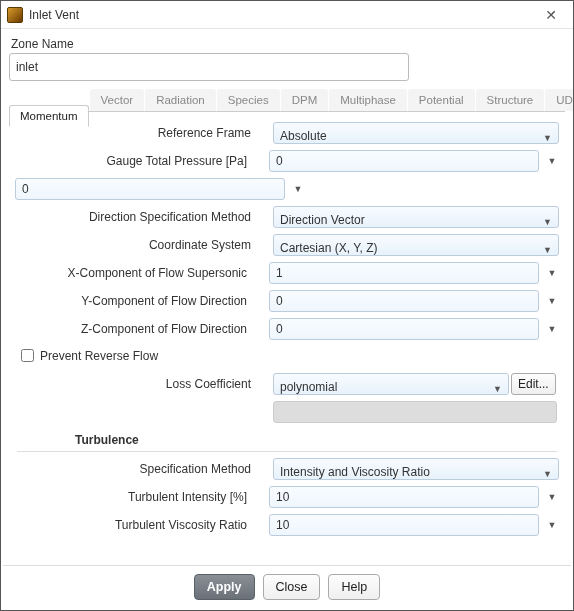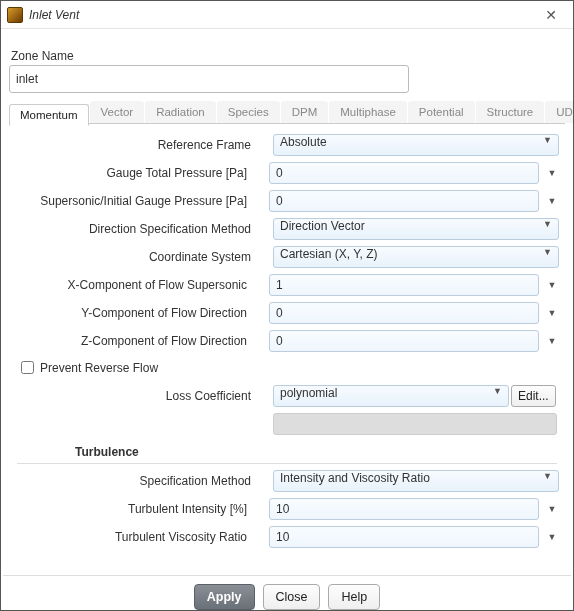--- a/index.html
+++ b/index.html
@@ -1,44 +1,44 @@
 <!DOCTYPE html>
 <html><head>
 <meta charset="utf-8">
 <style>
   * { box-sizing: border-box; font-family: "Segoe UI", Tahoma, Arial, sans-serif; }
   html, body { margin: 0; padding: 0; }
   body { background: #fff; }
   .window { width: 574px; height: 611px; border: 1px solid #555; background: #fff; display: flex; flex-direction: column; }
   .titlebar { height: 28px; display: flex; align-items: center; padding: 0 6px; border-bottom: 1px solid #e5e5e5; }
   .titlebar .icon { width: 16px; height: 16px; background: linear-gradient(135deg,#d79a2b,#6b3a00); border:1px solid #5a3a00; border-radius:2px; margin-right:6px; }
-  .titlebar .title { font-size: 12px; color: #333; flex: 1; font-style: italic; }
+  .titlebar .title { font-size: 12px; color: #333; flex: 1; }
   .titlebar .close { width: 32px; text-align: center; color: #555; font-size: 14px; cursor: pointer; }
   .content { padding: 6px 8px 0 8px; flex: 1; overflow: hidden; }
-  .zone-label { font-size: 12px; color: #333; margin: 14px 0 2px 2px; }
+  .zone-label { font-size: 12px; color: #333; margin: 2px 0 2px 2px; }
   .zone-input { width: 400px; height: 28px; border: 1px solid #bbb; border-radius: 3px; padding: 1px 6px; font-size: 12px; color: #333; }
   .tabs { display: flex; margin-top: 8px; border-bottom: 1px solid #ccc; }
   .tab { font-size: 11.5px; padding: 4px 10px; color: #888; border: 1px solid transparent; border-bottom: none; cursor: pointer; background: #f4f4f4; border-radius: 3px 3px 0 0; margin-right: 1px; }
-  .tab.active { color: #222; background: #fff; border: 1px solid #ccc; border-bottom: 1px solid #fff; position: relative; top: 3px; }
+  .tab.active { color: #222; background: #fff; border: 1px solid #ccc; border-bottom: 1px solid #fff; position: relative; top: 16px; }
   .form-area { padding: 10px 6px 4px 6px; }
   .row { display: flex; align-items: center; margin-bottom: 6px; }
   .row .lbl { width: 258px; text-align: right; padding-right: 22px; font-size: 12px; color: #333; }
   .row .ctrl { flex: 1; display: flex; align-items: center; }
-  .dropdown { flex: 1; height: 22px; border: 1px solid #bcd; background: linear-gradient(#f7fbff,#e8f2fb); border-radius: 3px; display: flex; align-items: flex-start; justify-content: space-between; padding: 0 6px; font-size: 12px; color: #333; cursor: pointer; }
+  .dropdown { flex: 1; height: 22px; border: 1px solid #bcd; background: linear-gradient(#f7fbff,#e8f2fb); border-radius: 3px; display: flex; align-items: flex-end; justify-content: space-between; padding: 0 6px; font-size: 12px; color: #333; cursor: pointer; }
   .dropdown .caret { font-size: 9px; color: #555; }
   .textnum { width: 270px; height: 22px; border: 1px solid #bcd; background: linear-gradient(#f9fcff,#eef6fd); border-radius: 3px; padding: 1px 6px; font-size: 12px; color: #333; }
   .side-caret { width: 14px; text-align: center; font-size: 9px; color: #555; margin-left: 6px; cursor: pointer; }
   .check-row { display: flex; align-items: center; font-size: 12px; color: #333; margin: 4px 0 8px 2px; }
   .check-row input { margin-right: 6px; }
   .edit-btn { height: 22px; border: 1px solid #aaa; border-radius: 3px; background: linear-gradient(#fdfdfd,#efefef); font-size: 12px; padding: 0 6px; margin-left: 2px; color: #222; cursor: pointer; }
   .greybar { height: 22px; border: 1px solid #ccc; border-radius: 3px; background: #ddd; }
   .section-title { font-size: 12px; color: #333; font-weight: bold; margin: 10px 0 4px 60px; }
   .section-rule { border-top: 1px solid #ddd; margin: 0 2px 0 2px; }
   .footer-rule { border-top: 1px solid #ddd; margin: 8px 2px 8px 2px; }
-  .footer { display: flex; justify-content: center; gap: 8px; }
+  .footer { display: flex; justify-content: center; gap: 8px; padding-bottom: 10px; }
   .btn { height: 26px; border: 1px solid #aaa; border-radius: 4px; background: linear-gradient(#fdfdfd,#efefef); font-size: 12.5px; padding: 0 12px; color: #222; cursor: pointer; }
   .btn.primary { background: linear-gradient(#8a8f96,#6a7078); color: #fff; border-color: #5a6068; font-weight: bold; }
 </style>
 </head>
 <body>
 
 <div class="window">
   <div class="titlebar">
     <div class="icon"></div>
     <div class="title">Inlet Vent</div>
@@ -74,21 +74,20 @@
 
       <div class="row">
         <div class="lbl">Gauge Total Pressure [Pa]</div>
         <div class="ctrl">
           <input class="textnum" value="0" style="">
           <span class="side-caret">▼</span>
         </div>
       </div>
 
       <div class="row">
-        <div class="lbl">Supersonic/Initial Gauge Pressure [Pa]</div>
         <div class="ctrl">
           <input class="textnum" value="0" style="">
           <span class="side-caret">▼</span>
         </div>
       </div>
 
       <div class="row">
         <div class="lbl">Direction Specification Method</div>
         <div class="ctrl">
           <div class="dropdown">

